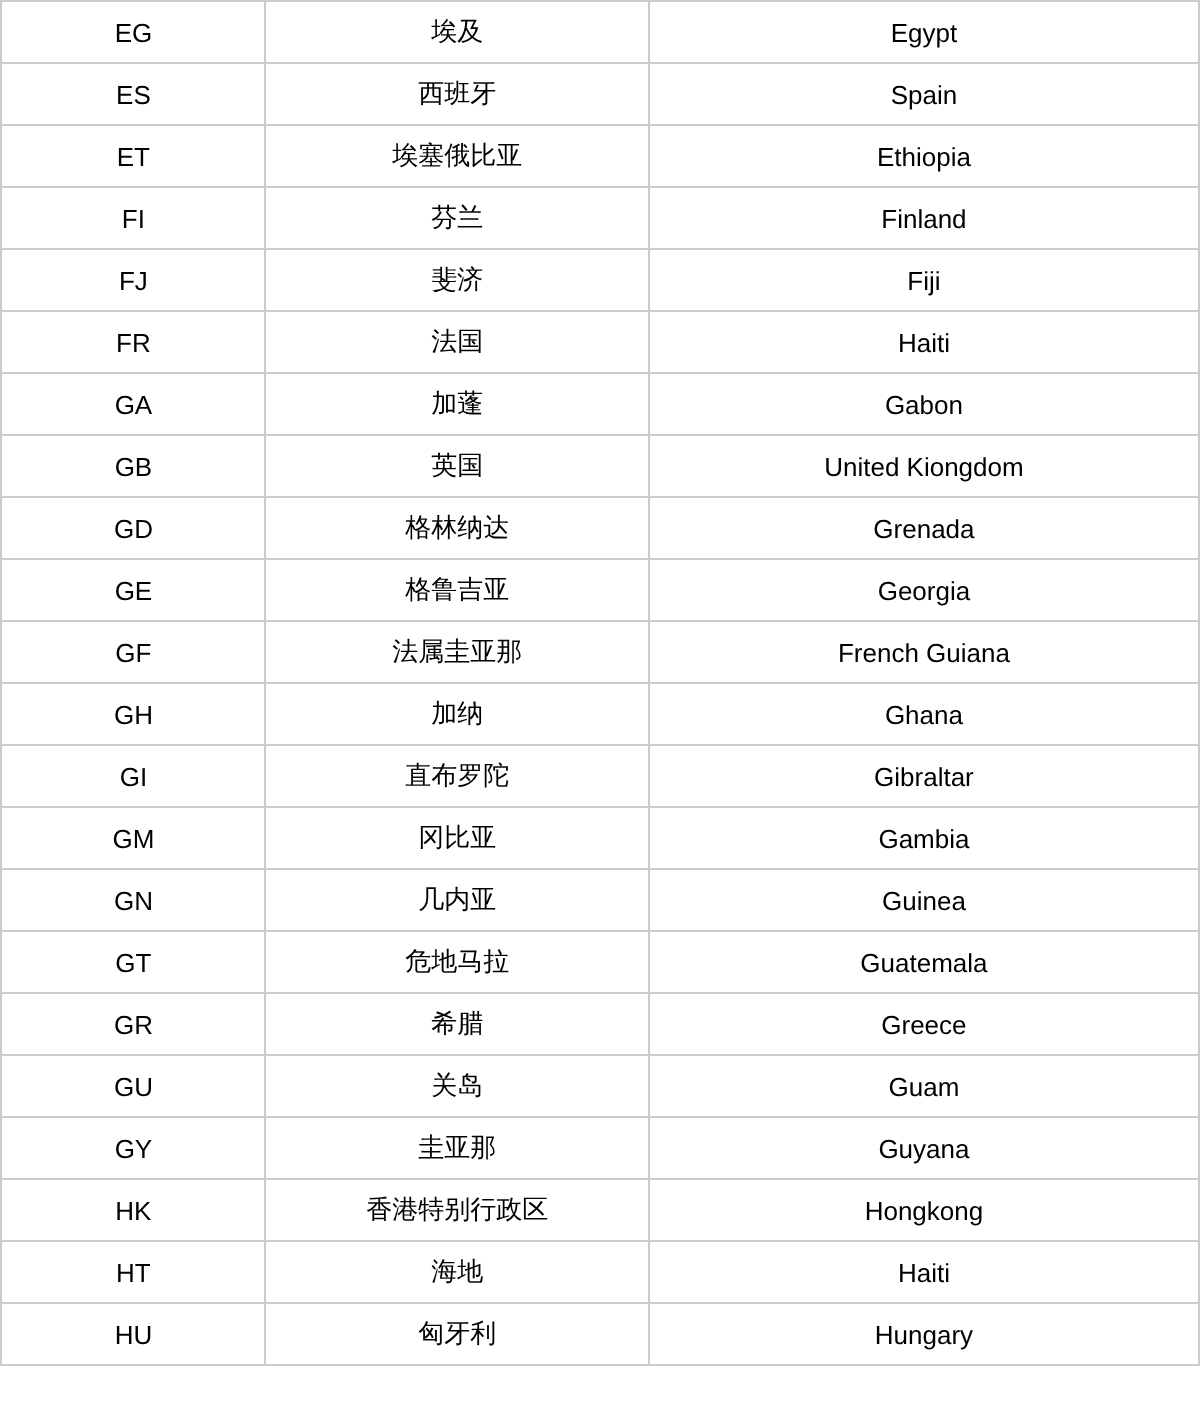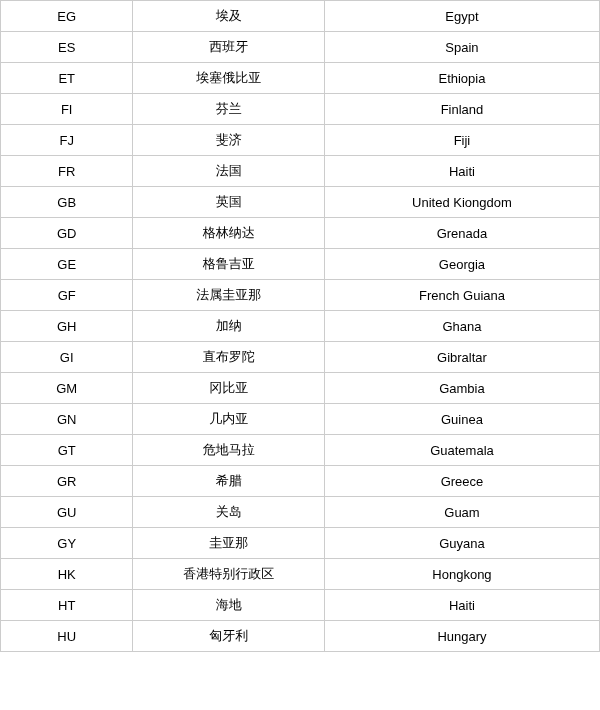--- a/index.html
+++ b/index.html
@@ -64,20 +64,25 @@
       </tr>
       <tr>
         <td>FJ</td>
         <td>斐济</td>
         <td>Fiji</td>
       </tr>
       <tr>
         <td>FR</td>
         <td>法国</td>
         <td>Haiti</td>
+      </tr>
+      <tr>
+        <td>GA</td>
+        <td>加蓬</td>
+        <td>Gabon</td>
       </tr>
       <tr>
         <td>GB</td>
         <td>英国</td>
         <td>United Kiongdom</td>
       </tr>
       <tr>
         <td>GD</td>
         <td>格林纳达</td>
         <td>Grenada</td>

